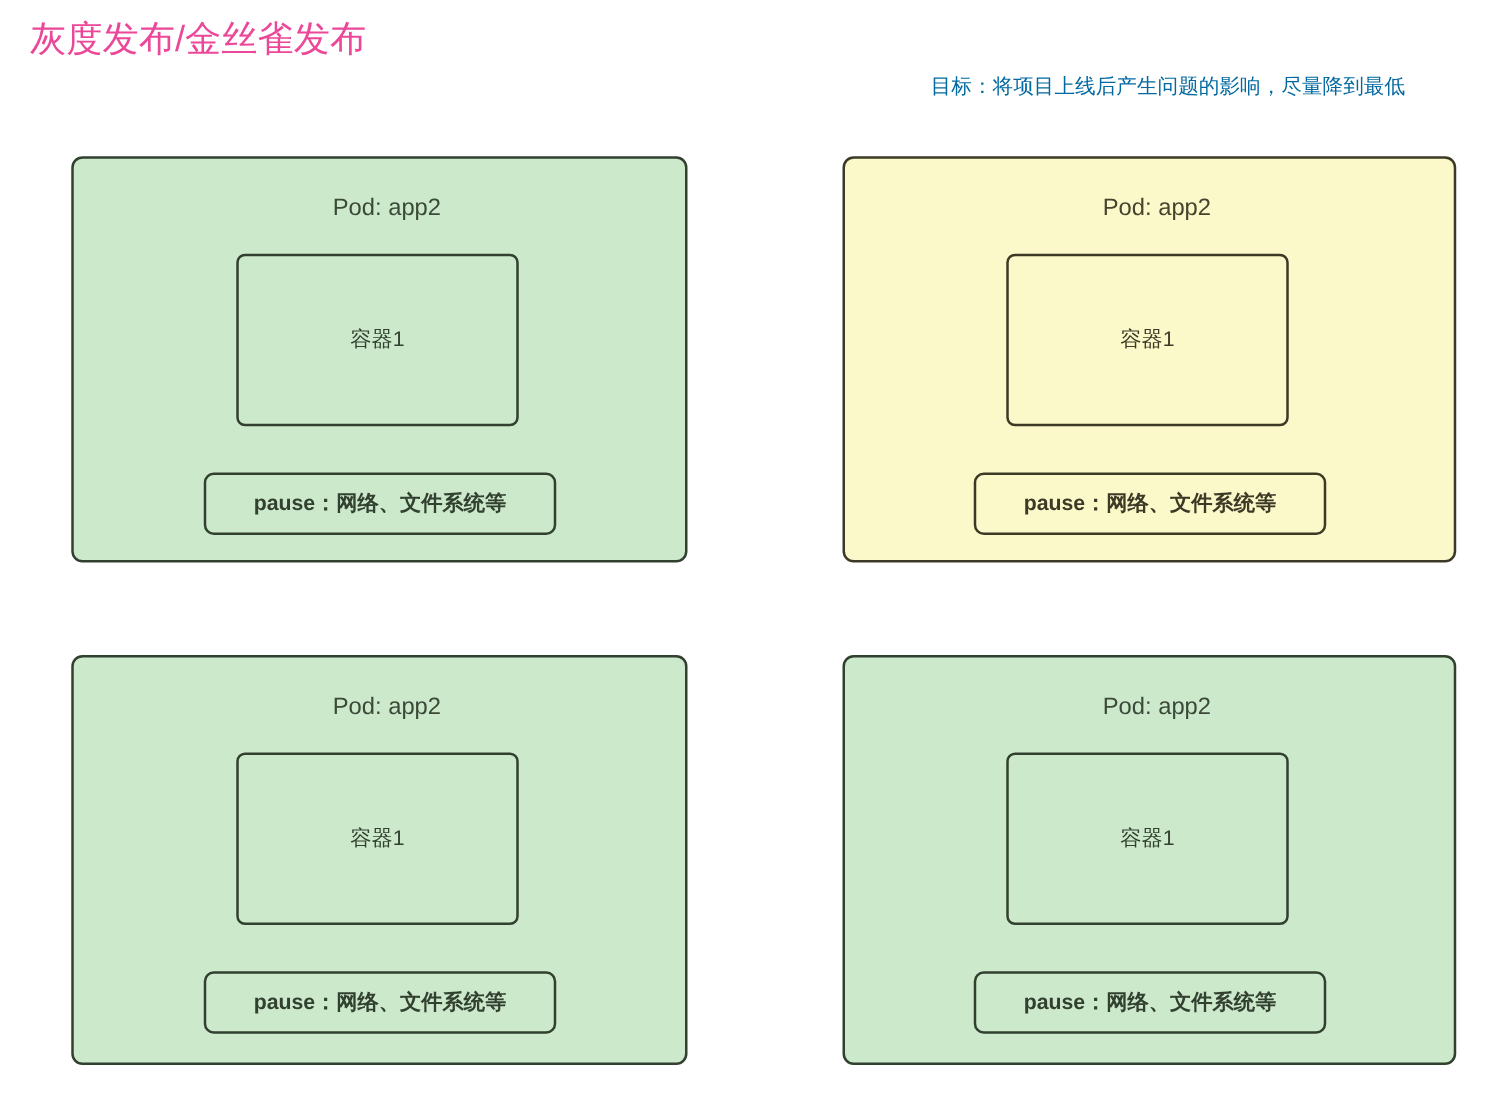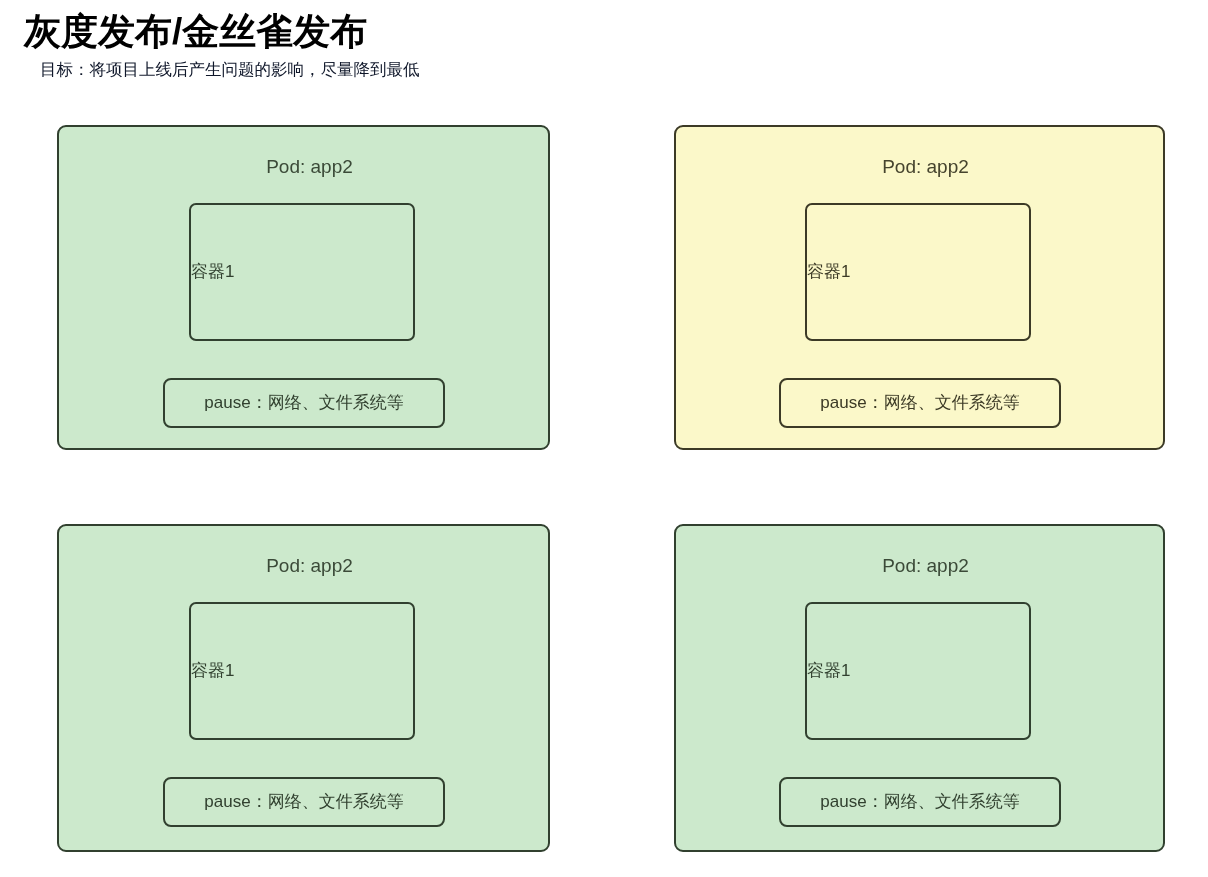--- a/index.html
+++ b/index.html
@@ -18,36 +18,37 @@
   }
 
   
   #header {
     position: absolute;
     left: 24px;
     top: 12px;
     width: 1100px;
   }
   #page-title {
-    font-size: 37px;
-    font-weight: bold;
-    color: #000000;
+    font-size: 29px;
+    font-weight: normal;
+    color: #ec4899;
     line-height: 40px;
     letter-spacing: 0px;
     margin: 0;
     white-space: nowrap;
   }
   #page-subtitle {
     font-size: 16.5px;
     font-weight: normal;
-    color: #0f172a;
+    color: #0369a1;
     line-height: 26px;
-    margin: 16px;
+    margin: 0;
     margin-top: 4px;
     white-space: nowrap;
+    text-align: right;
   }
 
   
   .pod {
     position: absolute;
     box-sizing: border-box;
     border-style: solid;
     border-width: 2px;
     border-radius: 9px;
   }
@@ -74,21 +75,21 @@
 
   .container-box {
     position: absolute;
     box-sizing: border-box;
     border-style: solid;
     border-width: 2px;
     border-radius: 7px;
     background: transparent;
     display: flex;
     align-items: center;
-    justify-content: flex-start;
+    justify-content: center;
   }
   .pod.green .container-box { border-color: #31402f; }
   .pod.yellow .container-box { border-color: #3c3a26; }
 
   .container-label {
     font-size: 17px;
     color: #31402f;
     line-height: 22px;
     white-space: nowrap;
   }
@@ -106,20 +107,21 @@
     justify-content: center;
   }
   .pod.green .pause-box { border-color: #31402f; }
   .pod.yellow .pause-box { border-color: #3c3a26; }
 
   .pause-label {
     font-size: 17px;
     color: #31402f;
     line-height: 22px;
     white-space: nowrap;
+    font-weight: bold;
   }
   .pod.yellow .pause-label { color: #3c3a26; }
 
   
   #pod-top-left     { left: 57px;  top: 125px; width: 493px; height: 325px; }
   #pod-top-right    { left: 674px; top: 125px; width: 491px; height: 325px; }
   #pod-bottom-left  { left: 57px;  top: 524px; width: 493px; height: 328px; }
   #pod-bottom-right { left: 674px; top: 524px; width: 491px; height: 328px; }
 
   

